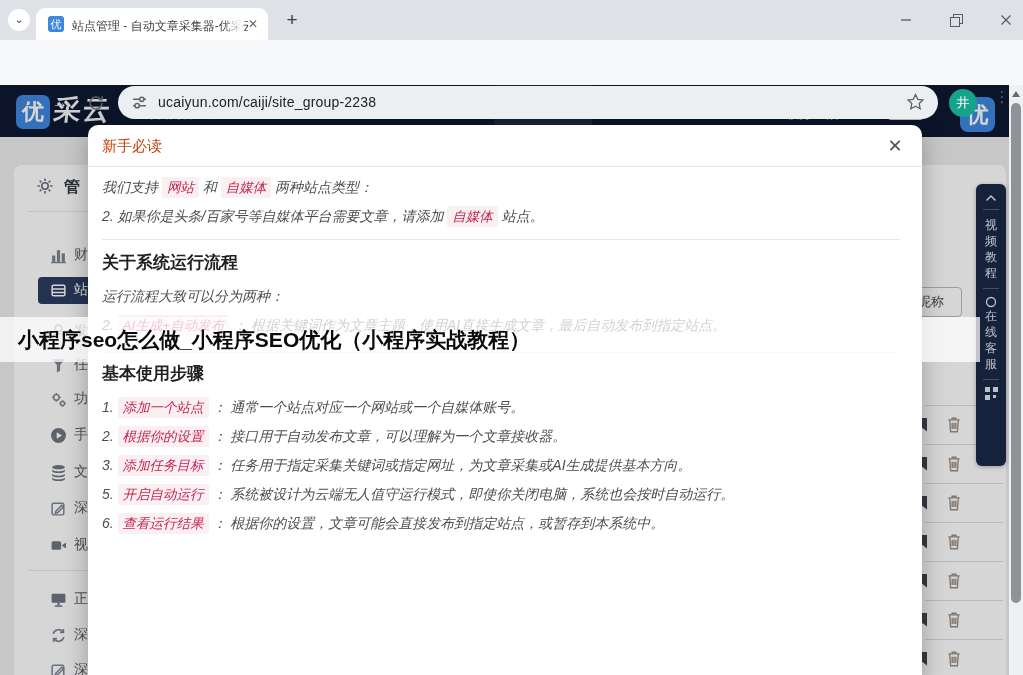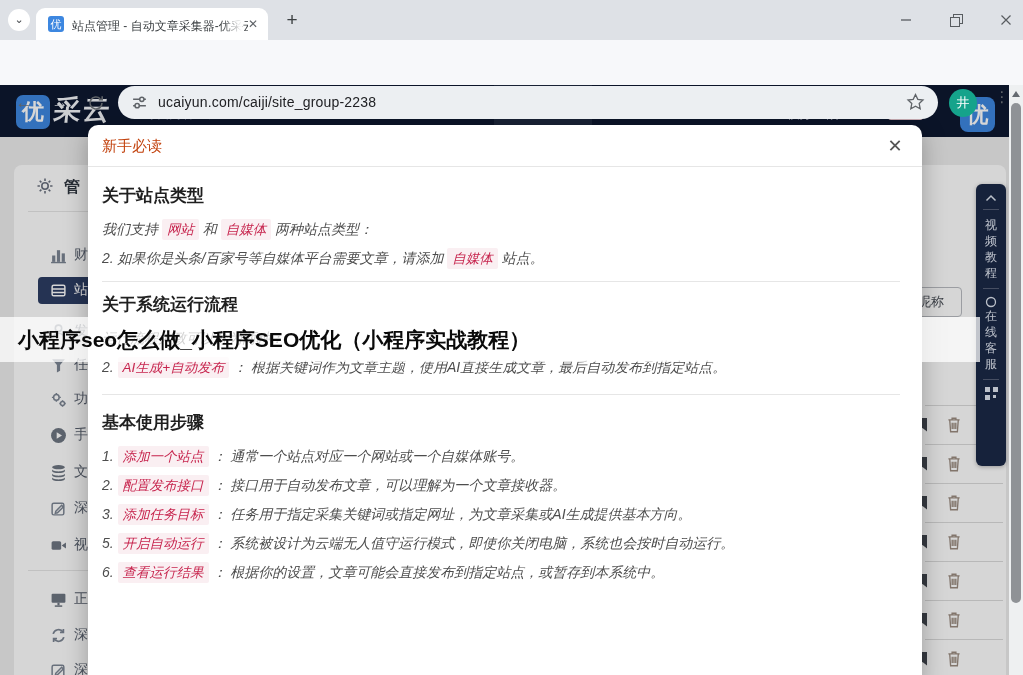--- a/index.html
+++ b/index.html
@@ -59,21 +59,21 @@
   
   .backdrop { position:absolute; left:0; top:85px; width:1023px; height:590px; background:rgba(0,0,0,0.16); z-index:10; }
 
   .modal { position:absolute; left:88px; top:125px; width:834px; height:560px; background:#fff; border-radius:10px 10px 0 0; box-shadow:0 6px 24px rgba(0,0,0,.28); z-index:20; }
   .m-head { position:relative; height:42px; border-bottom:1px solid #e6e6e6; }
   .m-title { position:absolute; left:14px; top:0; line-height:42px; font-size:15px; color:#c2410c; }
   .m-close { position:absolute; right:16px; top:10px; width:22px; height:22px; font-size:18px; line-height:22px; text-align:center; color:#555; }
   .m-body { padding:0 22px 0 14px; }
   .m-body h2 { margin-top:16px; height:26px; line-height:26px; font-size:17px; color:#1f1f1f; font-weight:bold; }
   .m-body h2.h2b { margin-top:10px; }
-  .m-body h2.h2c { margin-top:15px; }
+  .m-body h2.h2c { margin-top:8px; }
   .m-body p, .m-body .li { height:29px; line-height:29px; font-size:14px; color:#4d4d4d; white-space:nowrap; overflow:hidden;font-style:italic; }
   .m-body p.mt6, .m-body .li.mt6 { margin-top:6px; }
   .m-body hr { border:none; border-top:1px solid #e6e6e6; margin-top:8px; }
   .m-body hr.hr2 { margin-top:12px; }
   .tag { display:inline-block; padding:0 5px; background:#faeff2; color:#c7254e; font-size:13.5px; border-radius:2px; line-height:21px; }
 
   .scrollbar { position:absolute; left:1009px; top:85px; width:14px; height:590px; background:#eef0f1; z-index:30; }
   .sb-up { position:absolute; left:3px; top:6px; width:0; height:0; border-left:4px solid transparent; border-right:4px solid transparent; border-bottom:6px solid #656a70; }
   .sb-thumb { position:absolute; left:2px; top:18px; width:10px; height:500px; border-radius:5px; background:#8f9296; }
 
@@ -414,31 +414,30 @@
   <span class="vip">VIP</span>
 
   <div class="backdrop"></div>
 
   <div class="modal">
     <div class="m-head">
       <span class="m-title">新手必读</span>
       <span class="m-close">✕</span>
     </div>
     <div class="m-body">
-      <h2>关于站点类型</h2>
       <p class="mt6"><span>我们支持 </span><span class="tag">网站</span><span> 和 </span><span class="tag">自媒体</span><span> 两种站点类型：</span></p>
       <div class="li"><span>2. </span><span>如果你是头条/百家号等自媒体平台需要文章，请添加 </span><span class="tag">自媒体</span><span> 站点。</span></div>
       <hr>
       <h2 class="h2b">关于系统运行流程</h2>
       <p class="mt6">运行流程大致可以分为两种：</p>
       <div class="li"><span>2. </span><span class="tag">AI生成+自动发布</span><span> ： 根据关键词作为文章主题，使用AI直接生成文章，最后自动发布到指定站点。</span></div>
       <hr class="hr2">
       <h2 class="h2c">基本使用步骤</h2>
       <div class="li mt6"><span>1. </span><span class="tag">添加一个站点</span><span> ： 通常一个站点对应一个网站或一个自媒体账号。</span></div>
-      <div class="li"><span>2. </span><span class="tag">配置发布接口</span><span> ： 接口用于自动发布文章，可以理解为一个文章接收器。</span></div>
+      <div class="li"><span>2. </span><span class="tag">根据你的设置</span><span> ： 接口用于自动发布文章，可以理解为一个文章接收器。</span></div>
       <div class="li"><span>3. </span><span class="tag">添加任务目标</span><span> ： 任务用于指定采集关键词或指定网址，为文章采集或AI生成提供基本方向。</span></div>
       <div class="li"><span>5. </span><span class="tag">开启自动运行</span><span> ： 系统被设计为云端无人值守运行模式，即使你关闭电脑，系统也会按时自动运行。</span></div>
       <div class="li"><span>6. </span><span class="tag">查看运行结果</span><span> ： 根据你的设置，文章可能会直接发布到指定站点，或暂存到本系统中。</span></div>
     </div>
   </div>
 
   <div class="scrollbar">
     <div class="sb-up"></div>
     <div class="sb-thumb"></div>
   </div>

